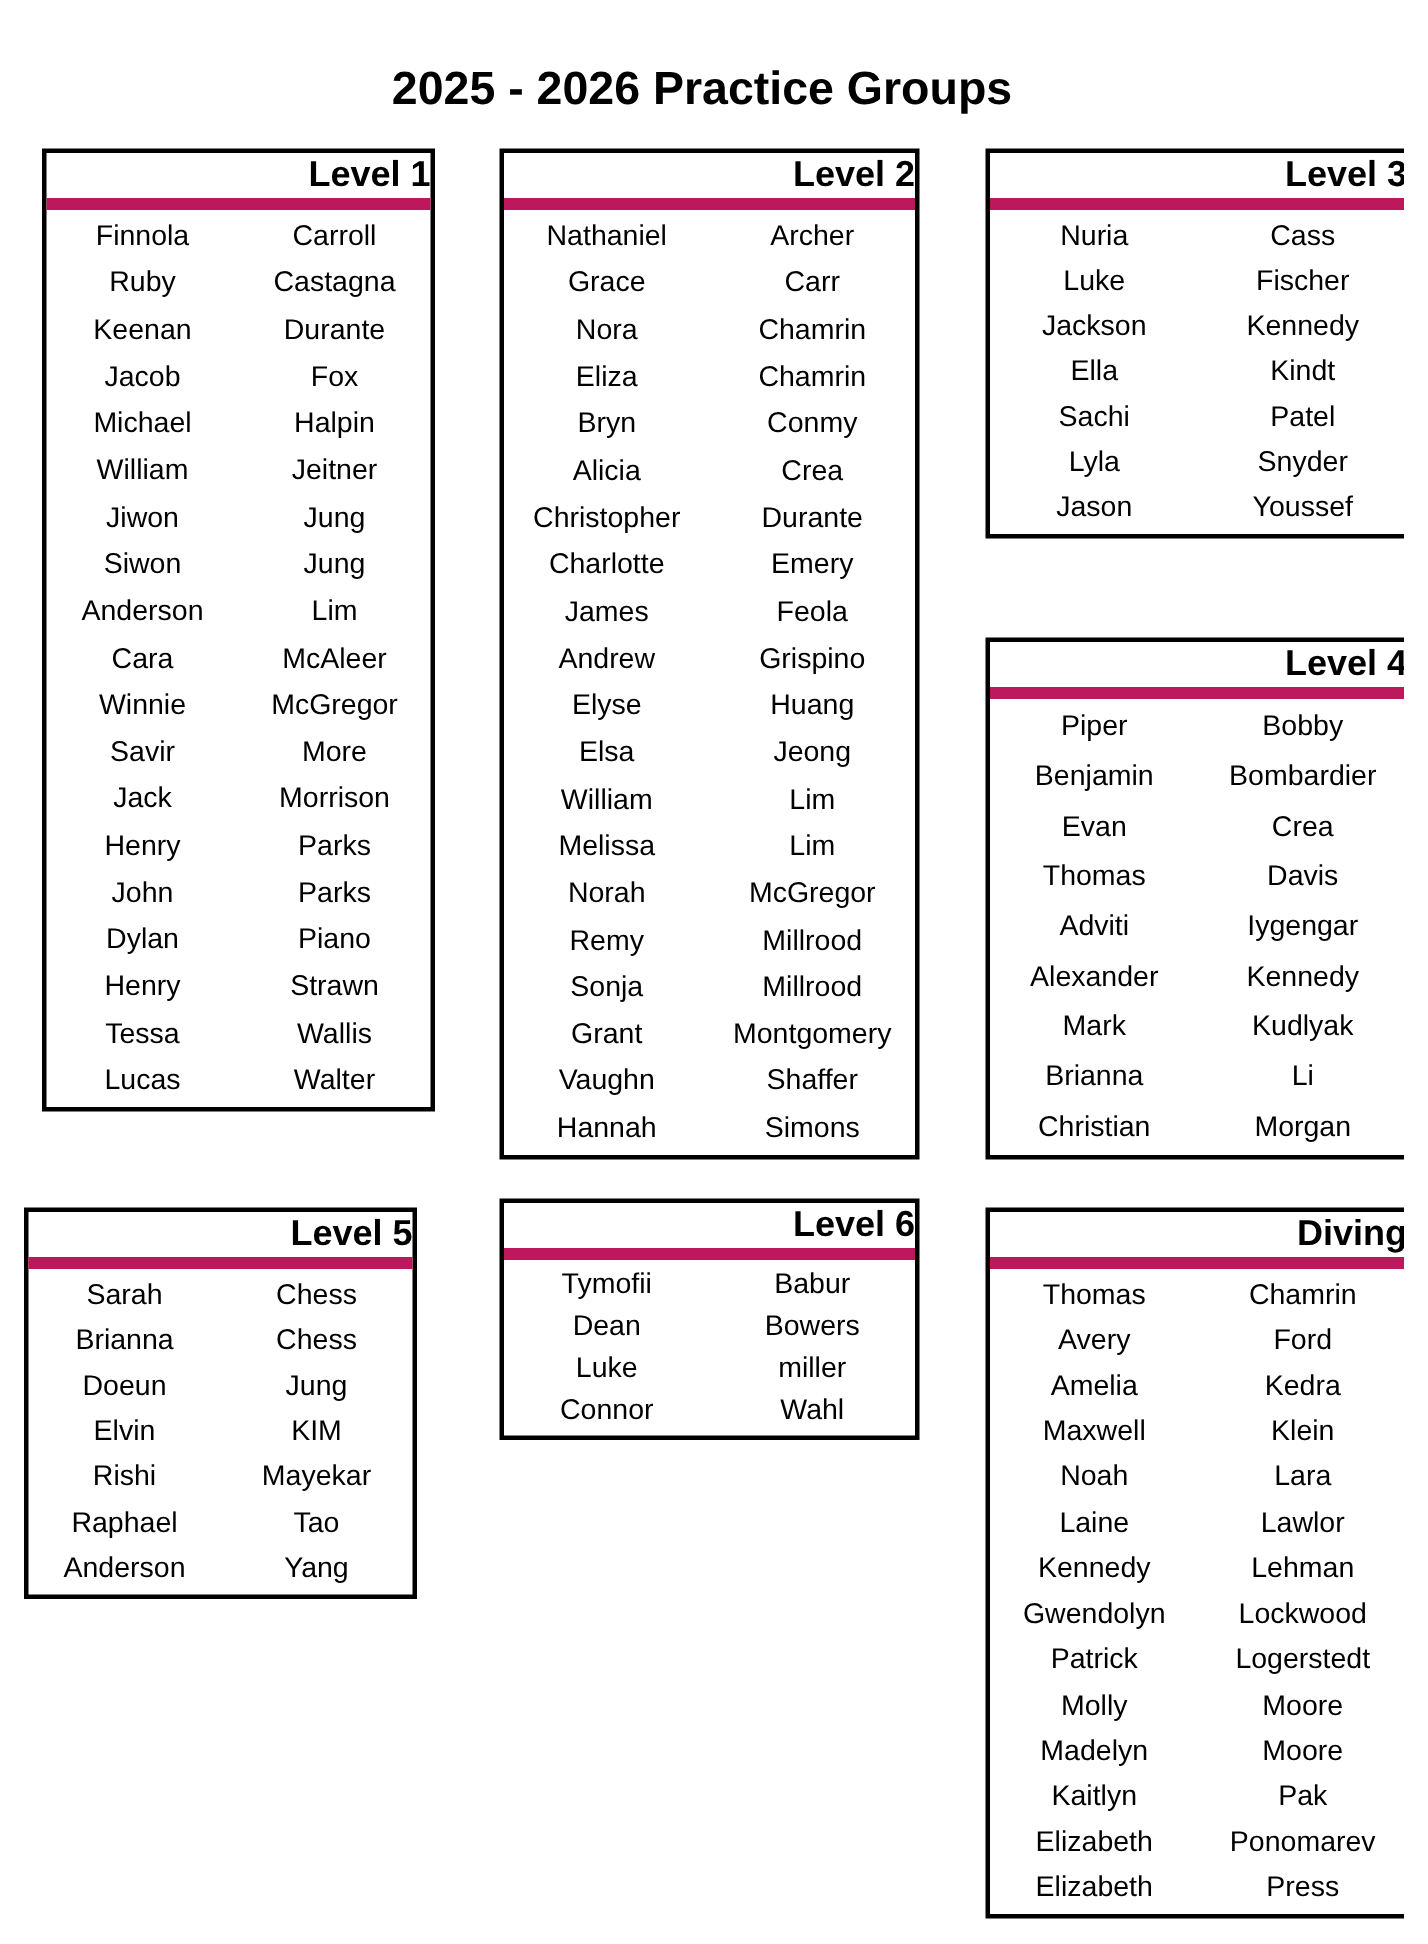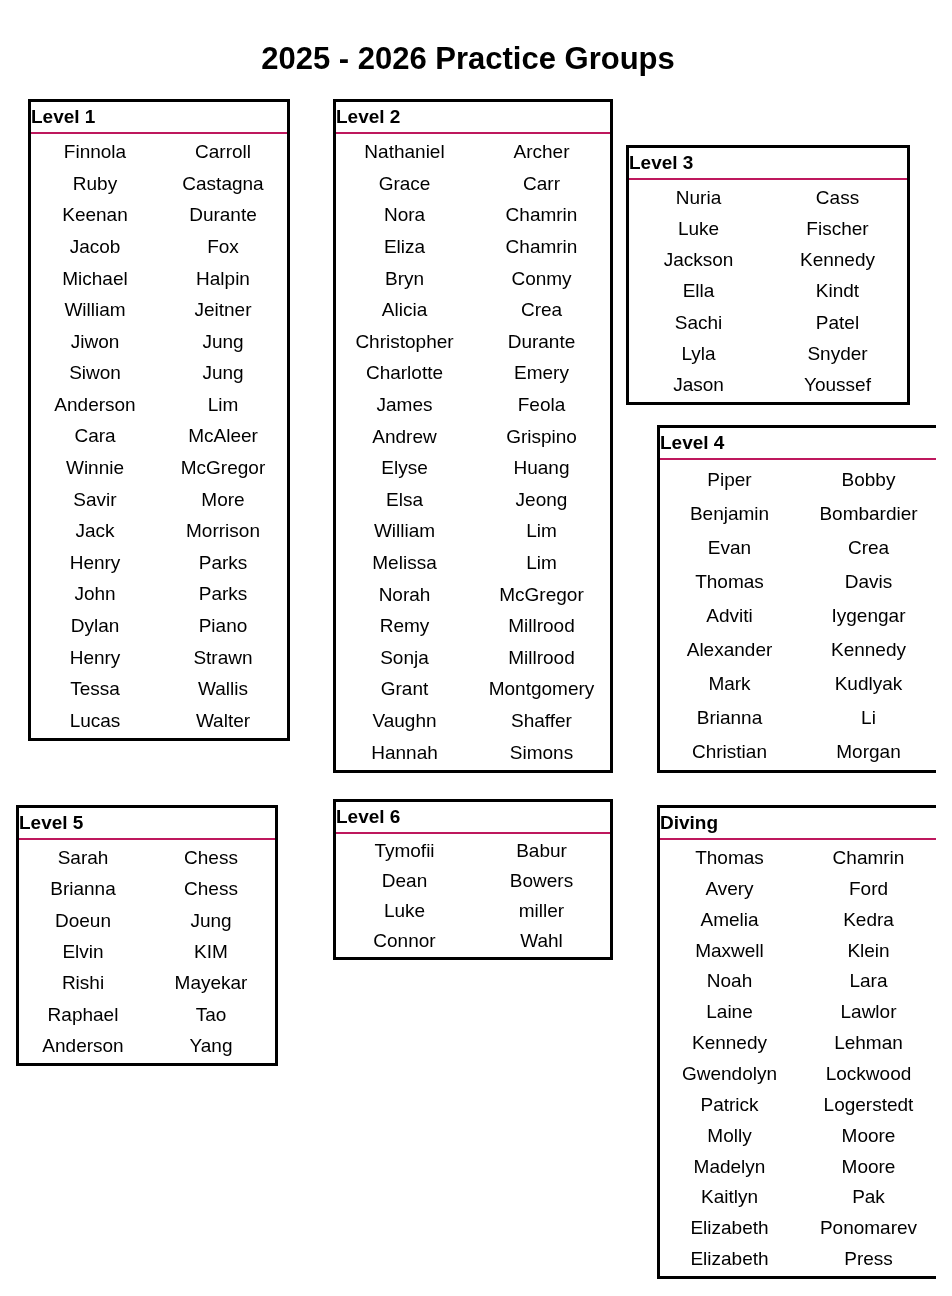--- a/index.html
+++ b/index.html
@@ -31,24 +31,24 @@
     border: 3px solid #000000;
     box-sizing: border-box;
     background: #ffffff;
     display: flex;
     flex-direction: column;
   }
   .box-header {
     flex: 0 0 auto;
     height: 30px;
     line-height: 30px;
-    text-align: left;
-    font-size: 19px;
+    text-align: right;
+    font-size: 24px;
     font-weight: bold;
-    border-bottom: 2px solid #be185d;
+    border-bottom: 8px solid #be185d;
   }
   .box-body {
     flex: 1 1 auto;
     display: flex;
     flex-direction: column;
     padding: 2px 0;
   }
   .row {
     flex: 1;
     display: flex;
@@ -57,21 +57,21 @@
   .cell {
     width: 50%;
     text-align: center;
     font-size: 19px;
     line-height: 1;
     white-space: nowrap;
   }
   
   #box-0 { left: 28px;  top: 99px;  width: 262px; height: 642px; }
   #box-1 { left: 333px; top: 99px;  width: 280px; height: 674px; }
-  #box-2 { left: 626px; top: 99px;  width: 284px; height: 260px; margin-top: 46px; }
+  #box-2 { left: 657px; top: 99px;  width: 284px; height: 260px; }
   #box-3 { left: 657px; top: 425px; width: 284px; height: 348px; }
   #box-4 { left: 16px;  top: 805px; width: 262px; height: 261px; }
   #box-5 { left: 333px; top: 799px; width: 280px; height: 161px; }
   #box-6 { left: 657px; top: 805px; width: 284px; height: 474px; }
 </style>
 </head>
 <body>
 
 <div id="page">
 

